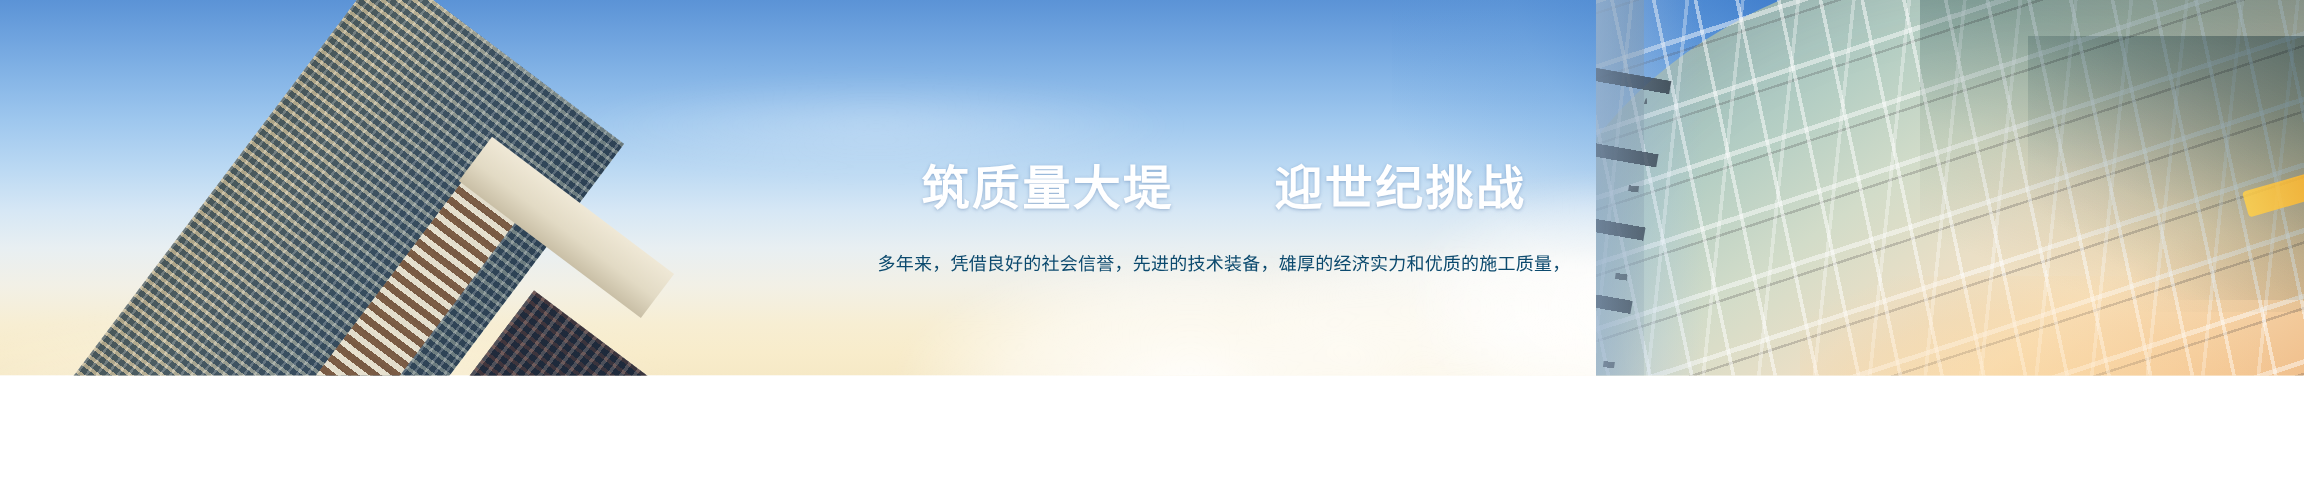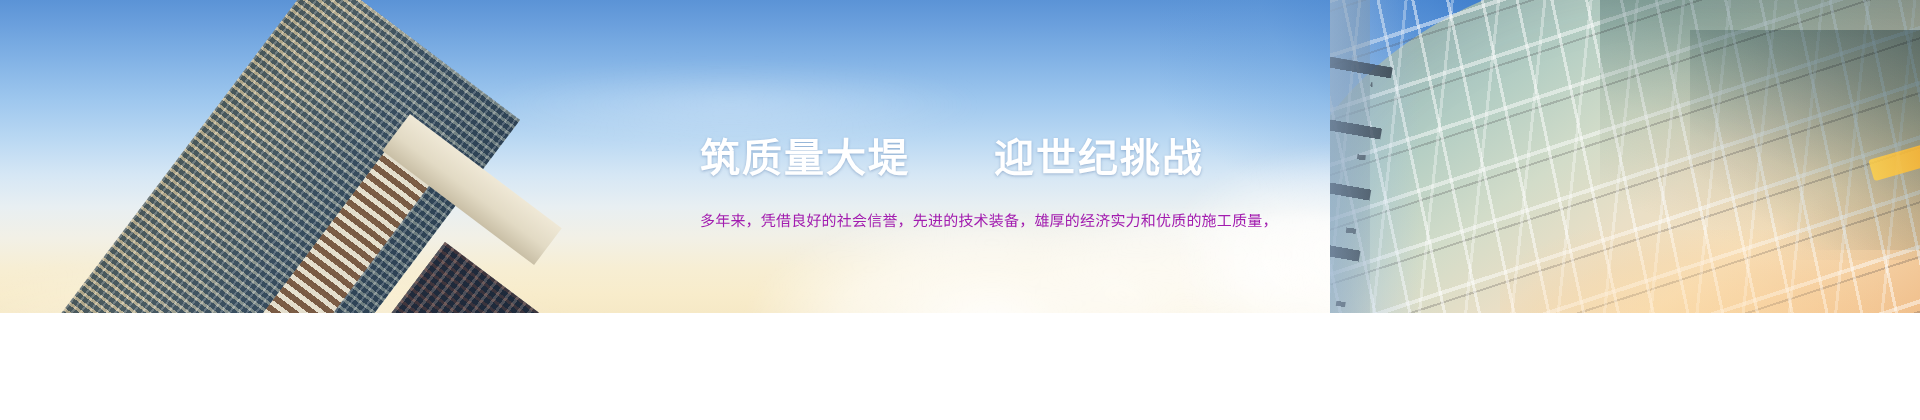--- a/index.html
+++ b/index.html
@@ -5,20 +5,21 @@
 <style>
   html,body{margin:0;padding:0;background:#fff;}
   body{font-family:"Liberation Sans","DejaVu Sans",sans-serif;}
 
   .banner{
     position:relative;
     width:1920px;
     height:313px;
     overflow:hidden;
     user-select:none;
+    text-align:center;
   }
 
   
   .sky{
     position:absolute; inset:0;
     background:
       linear-gradient(to bottom,
         #5b93d6 0%,
         #6ba0dd 8%,
         #84b4e6 20%,
@@ -346,21 +347,21 @@
     font-weight:bold;
     color:#ffffff;
     letter-spacing:2px;
     white-space:pre;
     text-shadow:0 1px 3px rgba(40,80,140,.35);
   }
   .subcopy{
     margin:22px 0 0 0;
     font-size:15px;
     line-height:30px;
-    color:#a21caf;
+    color:#0c4a6e;
     letter-spacing:.2px;
   }
   .subcopy div{white-space:pre;}
 </style>
 </head>
 <body>
 
 <div class="banner">
 
   <div class="sky"></div>

